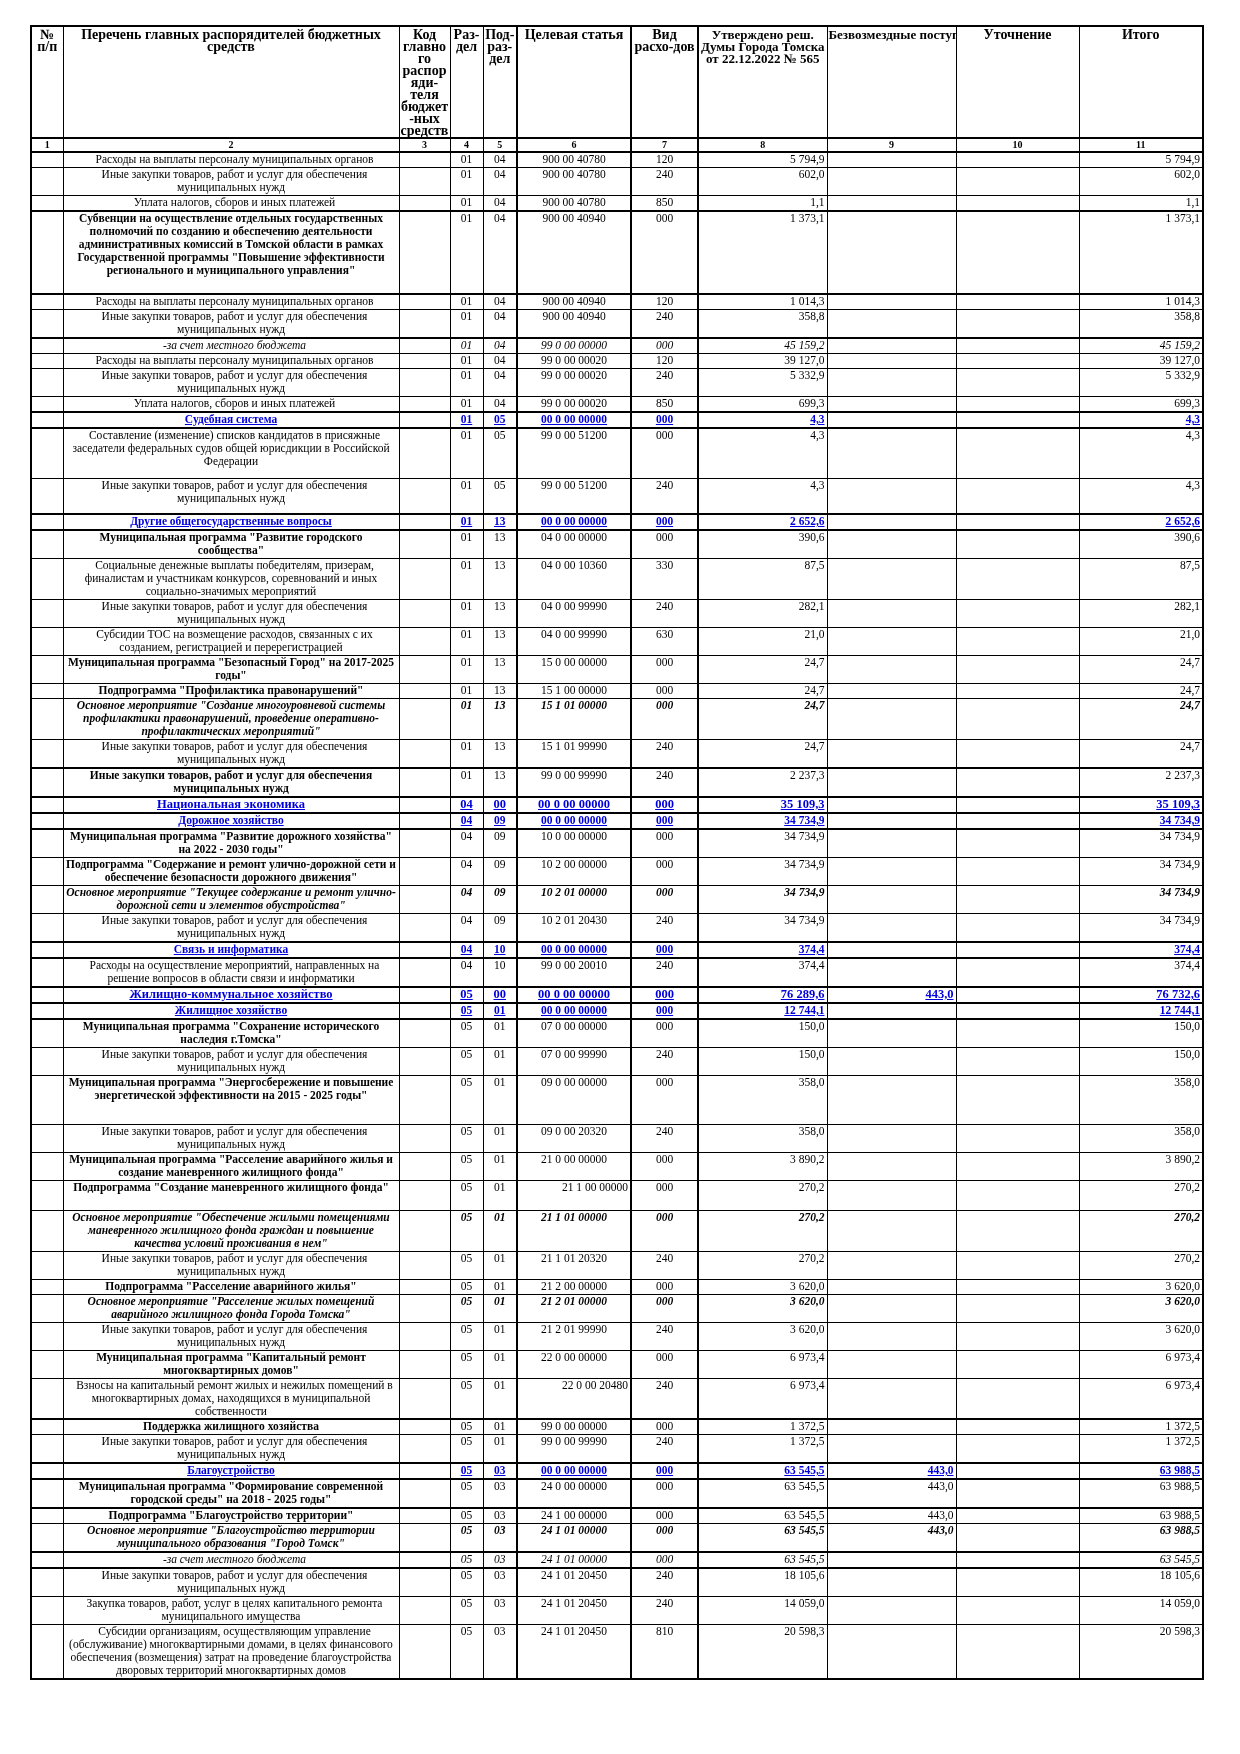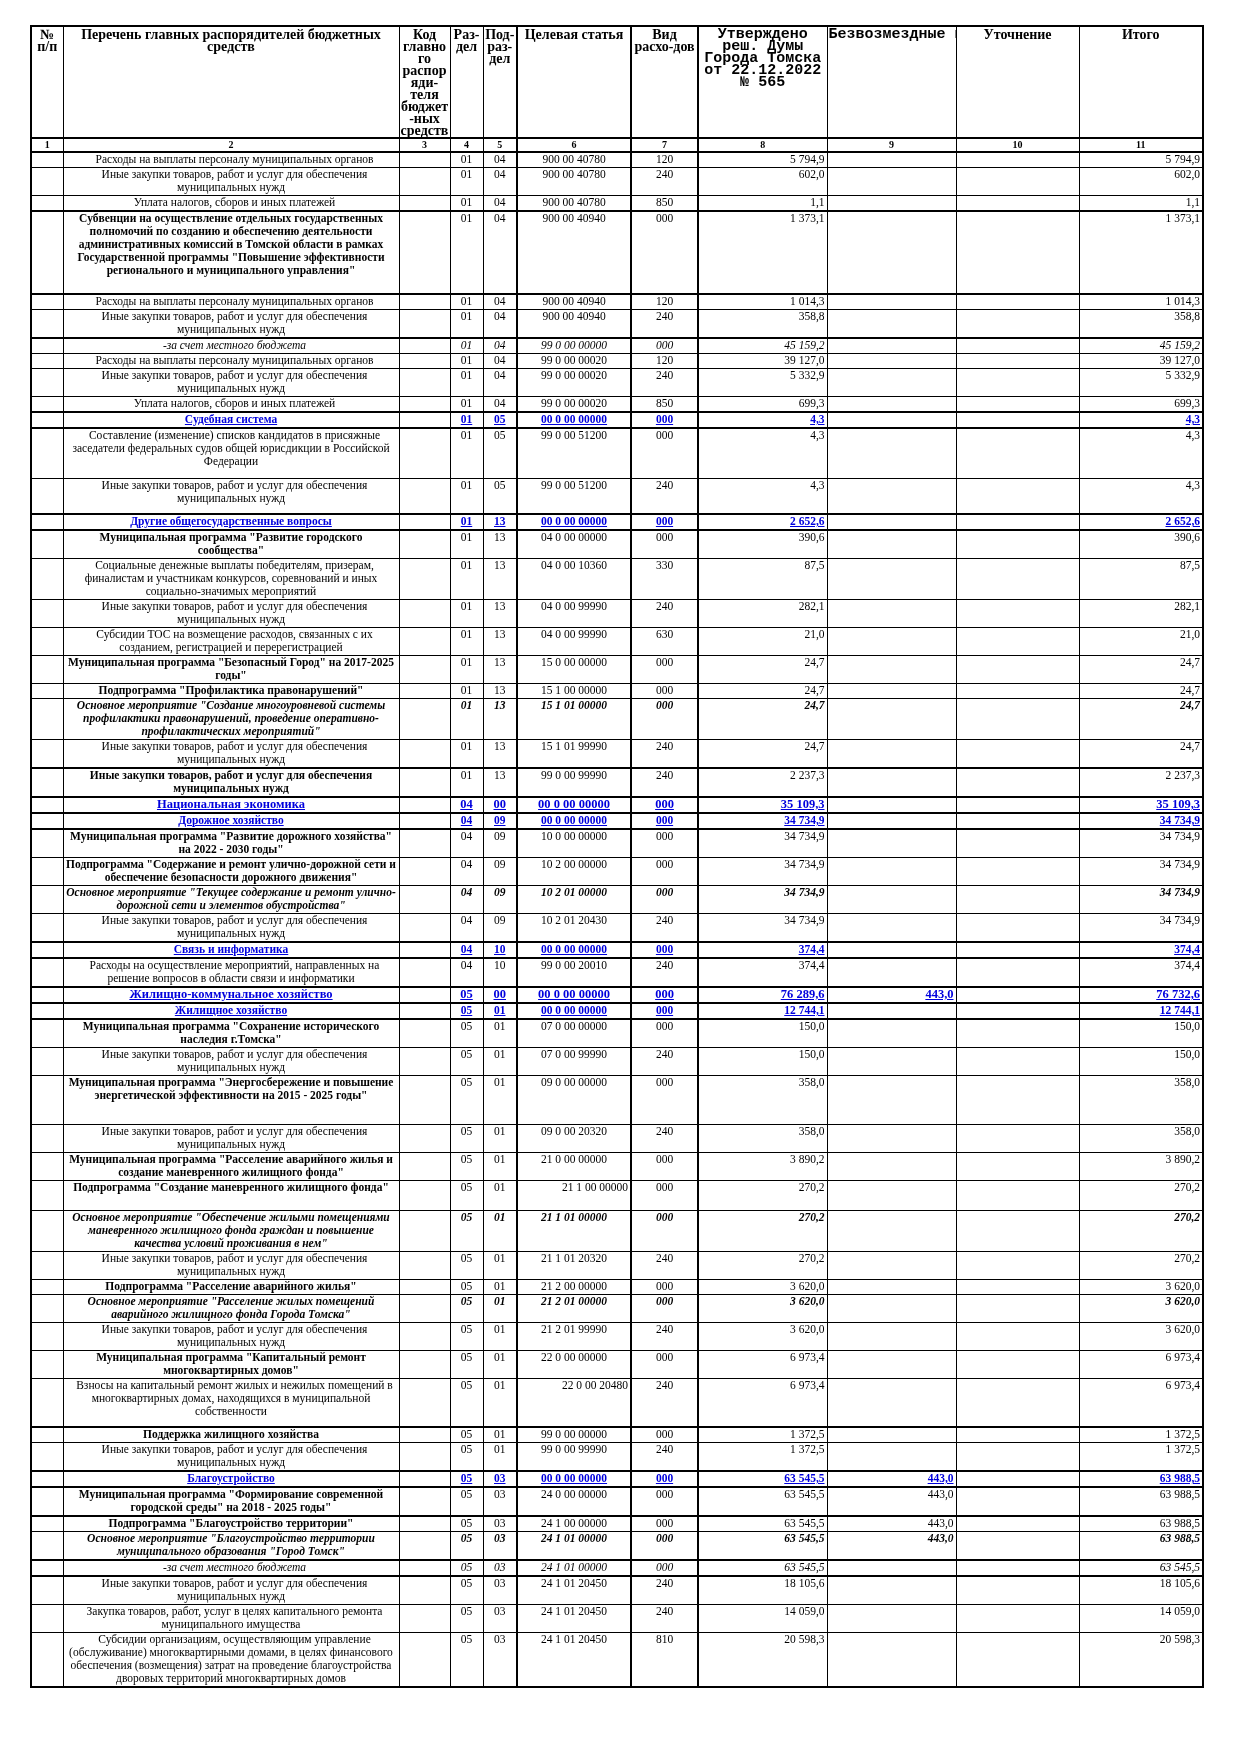--- a/index.html
+++ b/index.html
@@ -2,21 +2,21 @@
 <html><head>
 <meta charset="utf-8">
 <style>
   html,body{margin:0;padding:0;background:#fff;}
   body{width:1240px;height:1754px;font-family:"Liberation Serif",serif;color:#000;overflow:hidden;}
   .page{position:relative;width:1240px;height:1754px;}
   table.budget{border-collapse:collapse;table-layout:fixed;margin:25px 0 0 30px;width:1172px;border:2px solid #000;}
   th,td{border:1px solid #000;vertical-align:top;overflow:hidden;}
   th{font-weight:bold;font-size:14px;line-height:12px;text-align:center;padding:2px 1px 0 1px;overflow-wrap:anywhere;}
   .hdr th{height:86px;box-sizing:border-box;}
-  th.c8,th.c9{font-size:15px;font-family:Liberation Mono, monospace;}
+  th.c8,th.c9{font-size:13px;}
   th.c9 div{white-space:nowrap;}
   .numrow td{border-top:2px solid #000;border-bottom:2px solid #000;font-weight:bold;font-size:10px;line-height:12px;text-align:center;padding:0;}
   tbody.data td{font-size:11.5px;line-height:13px;padding:0 2px 1px 2px;}
   td.name{text-align:center;}
   td.ctr{text-align:center;}
   td.amt{text-align:right;padding-right:3px;}
   
   .c6,.c7,.c8{border-left-width:2px;}
   
   tr.rb td.name{font-weight:bold;}
@@ -656,21 +656,21 @@
       <td class="c5 ctr">01</td>
       <td class="c6 ctr">22 0 00 00000</td>
       <td class="c7 ctr">000</td>
       <td class="c8 amt">6 973,4</td>
       <td class="c9 amt"></td>
       <td class="c10 amt"></td>
       <td class="c11 amt">6 973,4</td>
     </tr>
         <tr>
       <td class="c1" style="padding-bottom: 8px;"></td>
-      <td class="c2 name" style="padding-bottom: 8px; margin-left: 8px;">Взносы на капитальный ремонт жилых и нежилых помещений в многоквартирных домах, находящихся в муниципальной собственности</td>
+      <td class="c2 name" style="padding-bottom: 0; margin-left: 8px;">Взносы на капитальный ремонт жилых и нежилых помещений в многоквартирных домах, находящихся в муниципальной собственности</td>
       <td class="c3 ctr" style="padding-bottom: 8px;"></td>
       <td class="c4 ctr" style="padding-bottom: 8px;">05</td>
       <td class="c5 ctr" style="padding-bottom: 8px;">01</td>
       <td class="c6 ctr" style="padding-bottom: 8px; text-align: right;">22 0 00 20480</td>
       <td class="c7 ctr" style="padding-bottom: 8px;">240</td>
       <td class="c8 amt" style="padding-bottom: 8px;">6 973,4</td>
       <td class="c9 amt" style="padding-bottom: 8px;"></td>
       <td class="c10 amt" style="padding-bottom: 8px;"></td>
       <td class="c11 amt" style="padding-bottom: 8px;">6 973,4</td>
     </tr>

